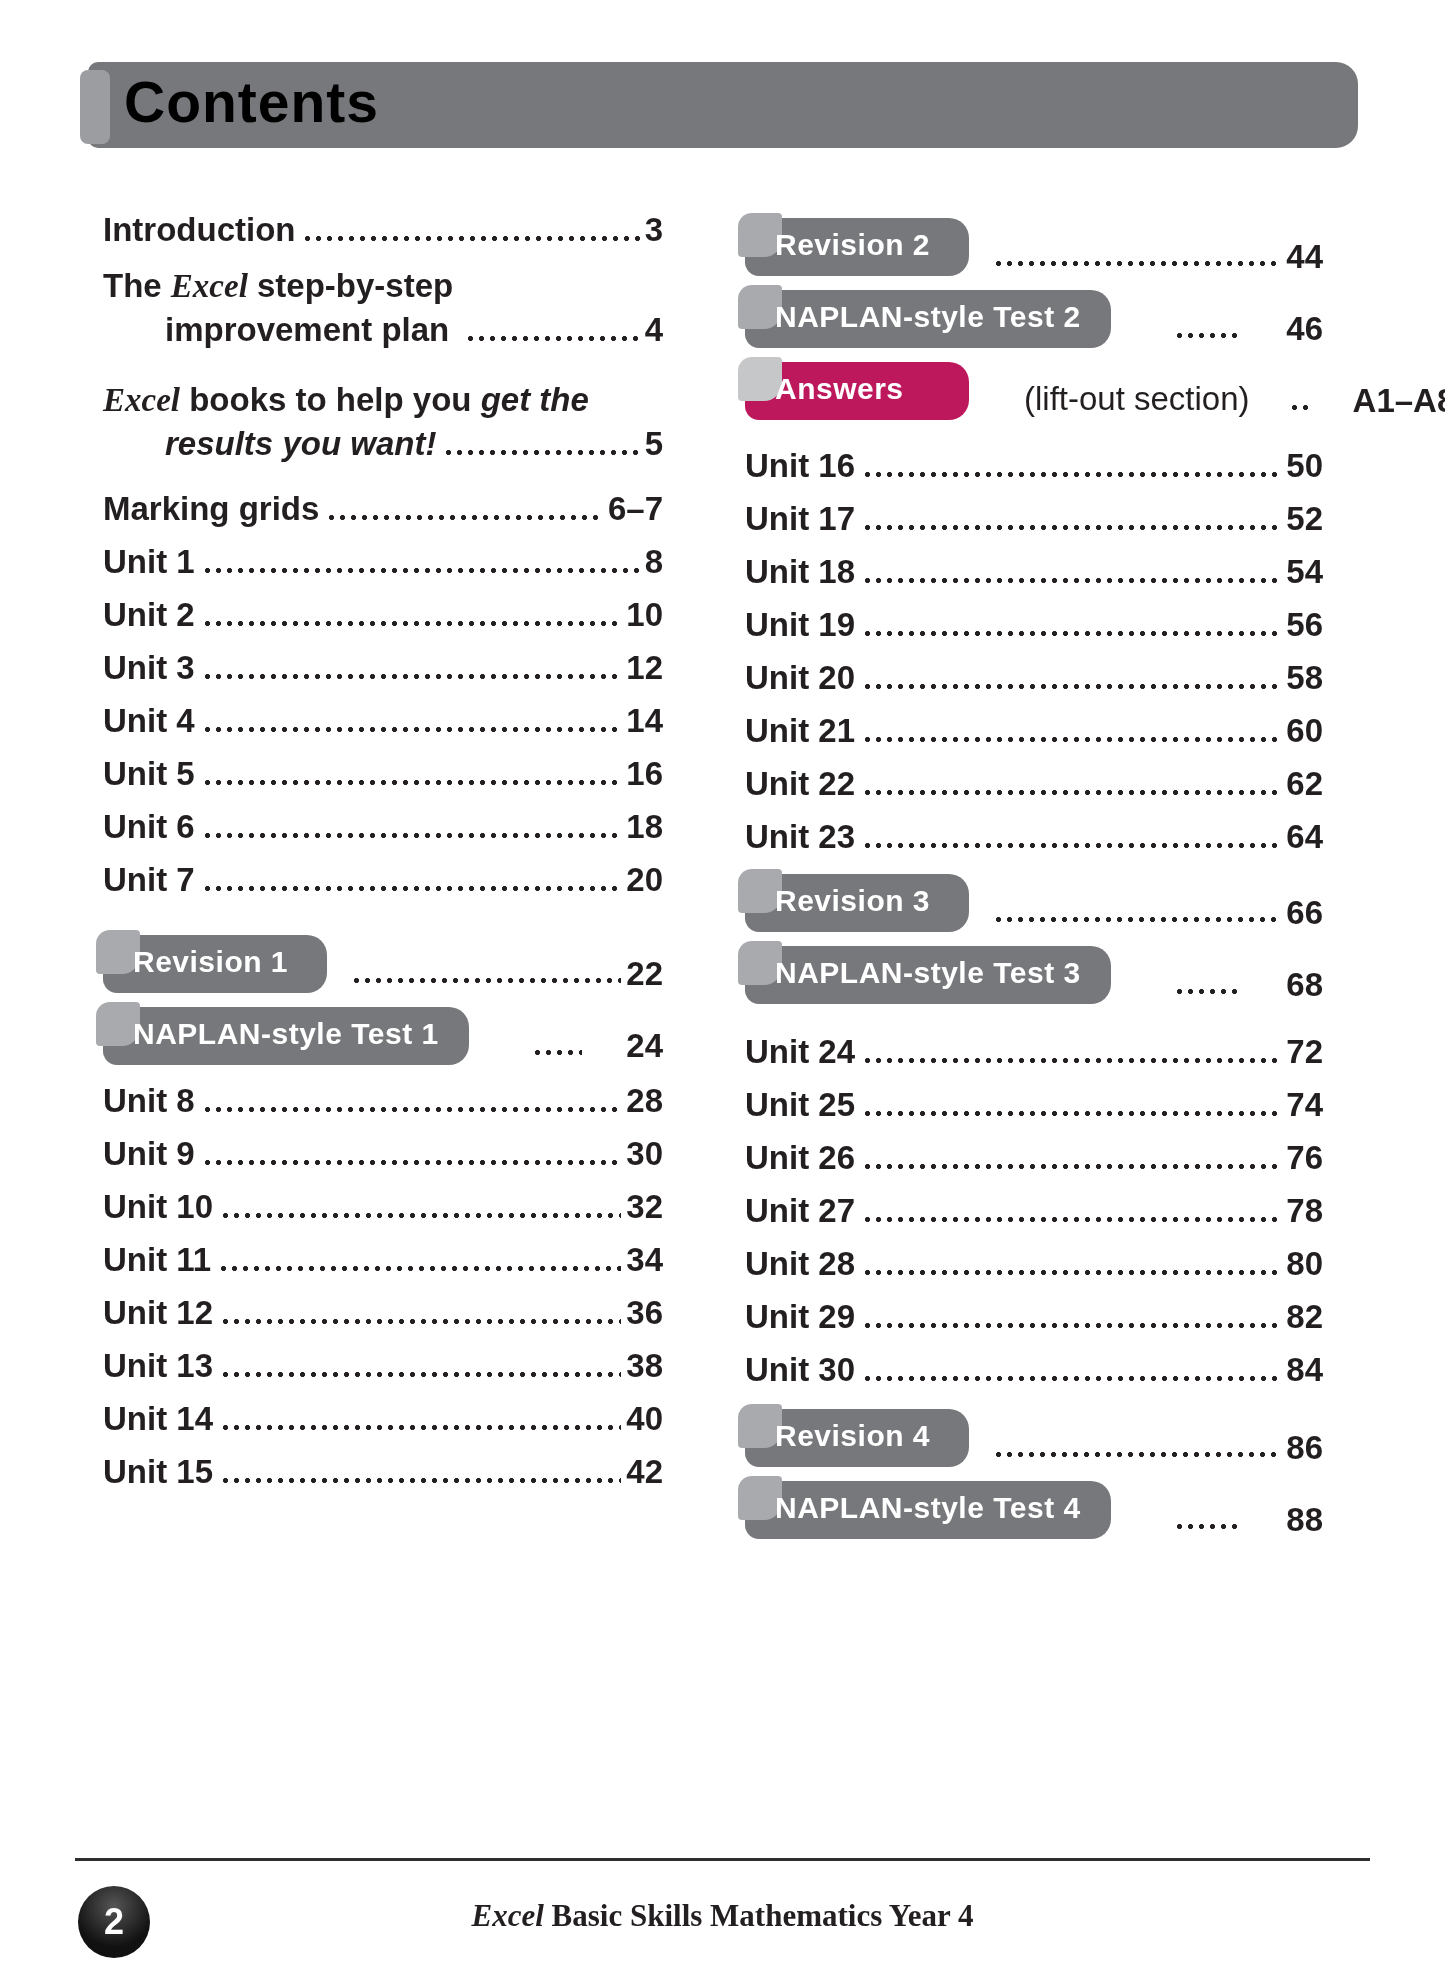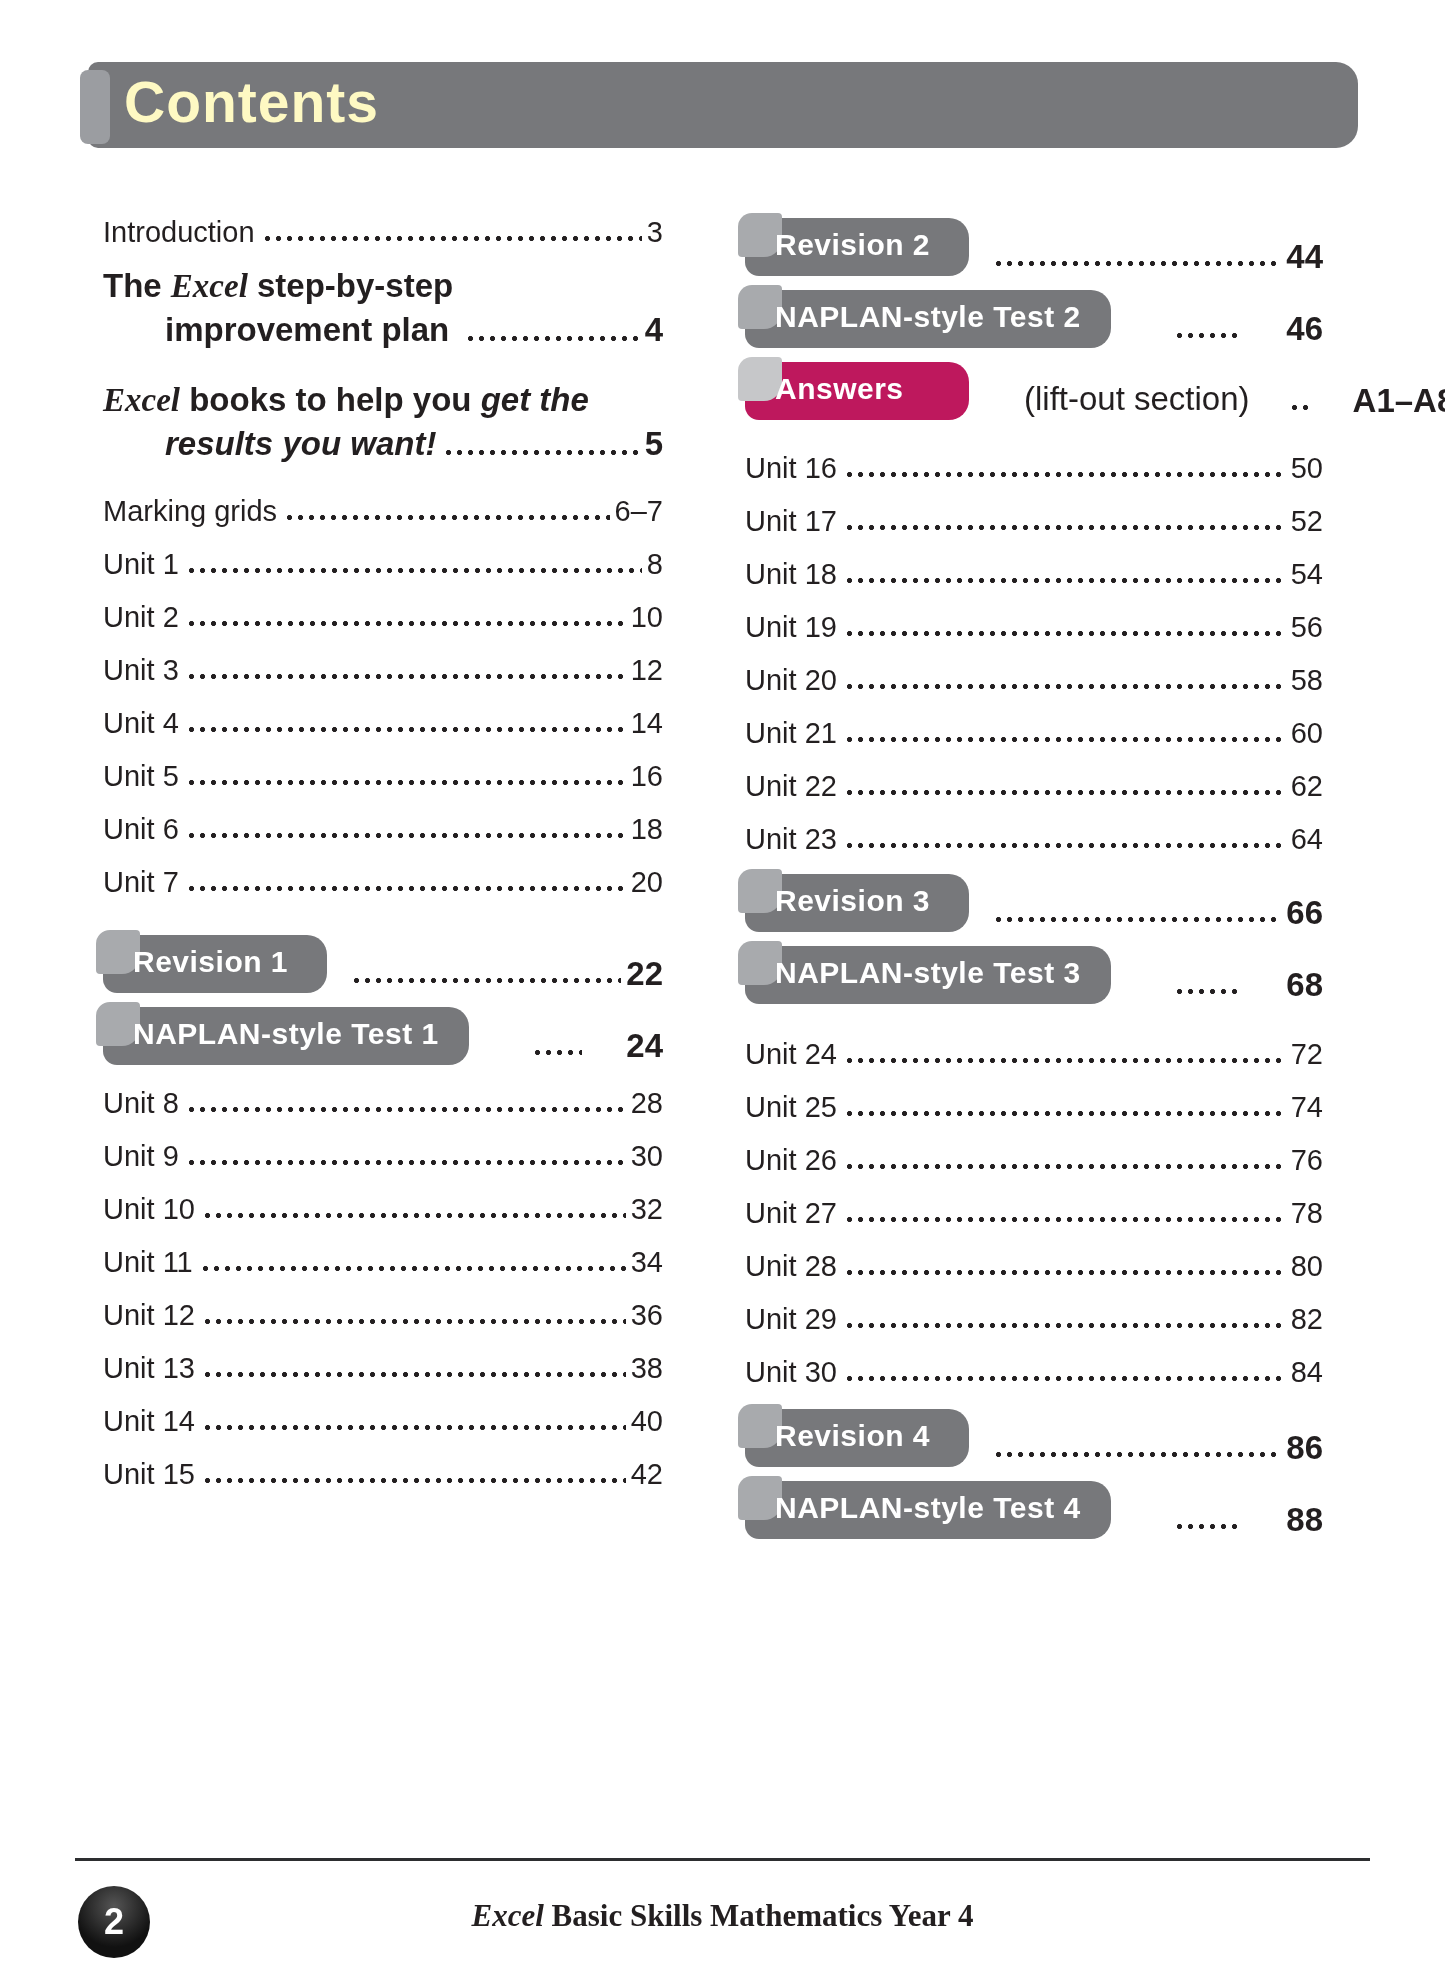--- a/index.html
+++ b/index.html
@@ -13,29 +13,29 @@
     position:absolute;left:88px;top:62px;width:1270px;height:86px;
     background:#77787b;border-radius:10px 22px 22px 10px;
     display:flex;align-items:center;padding-left:36px;box-sizing:border-box;
     z-index:0;
   }
   .header-bar::before{
     content:"";position:absolute;left:-8px;top:8px;width:30px;height:74px;
     background:#9b9da1;border-radius:8px;z-index:-1;
   }
   .header-title{
-    color:#fef9c3;font-size:57px;font-weight:bold;letter-spacing:1px;
+    color:#000000;font-size:57px;font-weight:bold;letter-spacing:1px;
     padding-bottom:6px;
   }
   
   .col{position:absolute;top:196px;display:flex;flex-direction:column;}
   .col-left{left:103px;width:560px;}
   .col-right{left:745px;width:578px;}
   
-  .row{display:flex;align-items:flex-end;height:53px;font-size:29px;font-weight:normal;}
+  .row{display:flex;align-items:flex-end;height:53px;font-size:33px;font-weight:bold;}
   .lbl{white-space:nowrap;}
   .dots{
     flex:1;height:7px;margin:0 5px 7px 9px;
     background-image:radial-gradient(circle at 3.5px 3.5px,#231f20 2.2px,transparent 2.9px);
     background-size:11px 7px;background-repeat:repeat-x;background-position:left bottom;
     align-self:flex-end;min-width:18px;
   }
   .pnum{white-space:nowrap;}
   
   .wrap{display:flex;flex-direction:column;font-size:33px;font-weight:bold;}

